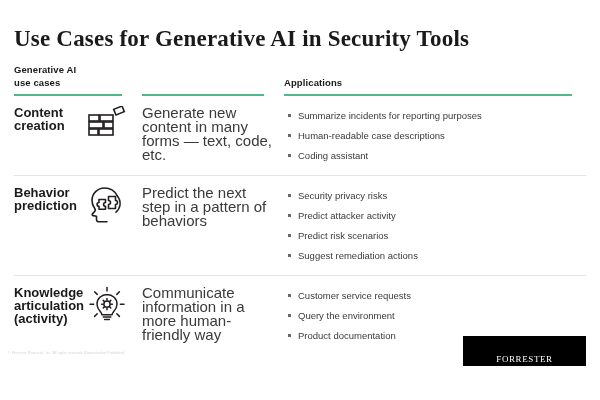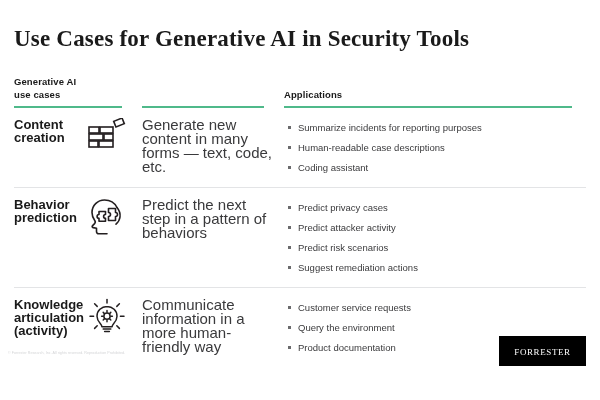--- a/index.html
+++ b/index.html
@@ -30,21 +30,21 @@
     font-size: 23px;
     font-weight: 700;
     letter-spacing: 0.2px;
     color: #1a1a1a;
     white-space: nowrap;
   }
 
   .table {
     position: absolute;
     left: 14px;
-    top: 76px;
+    top: 64px;
     width: 572px;
   }
 
   
   .col-a { width: 128px; }
   .col-b { width: 142px; }
   .col-c { width: 298px; }
 
   .head-row {
     display: flex;
@@ -145,25 +145,25 @@
     line-height: 6px;
     color: #d3d4d6;
     letter-spacing: 0.05px;
     white-space: nowrap;
   }
 
   .logo {
     position: absolute;
     right: 14px;
     bottom: 34px;
-    width: 87px;
+    width: 123px;
     height: 30px;
     background: #000000;
     display: flex;
-    align-items: center;
+    align-items: flex-end;
     justify-content: center;
   }
   .logo-text {
     font-family: "Liberation Serif", serif;
     font-size: 13px;
     font-weight: 400;
     color: #ffffff;
     letter-spacing: 0.6px;
     font-variant: small-caps;
     text-transform: lowercase;
@@ -256,21 +256,21 @@
                 <path d="M12 13.5 h6.5 v3 a1.9 1.9 0 0 0 0 3.8 v3 H12 v-3 a1.9 1.9 0 0 1 0 -3.8 z"></path>
                 <path d="M21.5 10.5 h7 v4 a2 2 0 0 1 0 4 v4 h-7 v-4 a2 2 0 0 0 0 -4 z"></path>
               </g>
             </svg>
           </div>
         </div>
       </div>
       <div class="cell col-b desc">Predict the next step in a pattern of behaviors</div>
       <div class="cell col-c">
         <ul class="apps">
-          <li>Predict privacy cases</li>
+          <li>Security privacy risks</li>
           <li>Predict attacker activity</li>
           <li>Predict risk scenarios</li>
           <li>Suggest remediation actions</li>
         </ul>
       </div>
     </div>
 
     <div class="row last">
       <div class="cell col-a">
         <div class="usecase">

